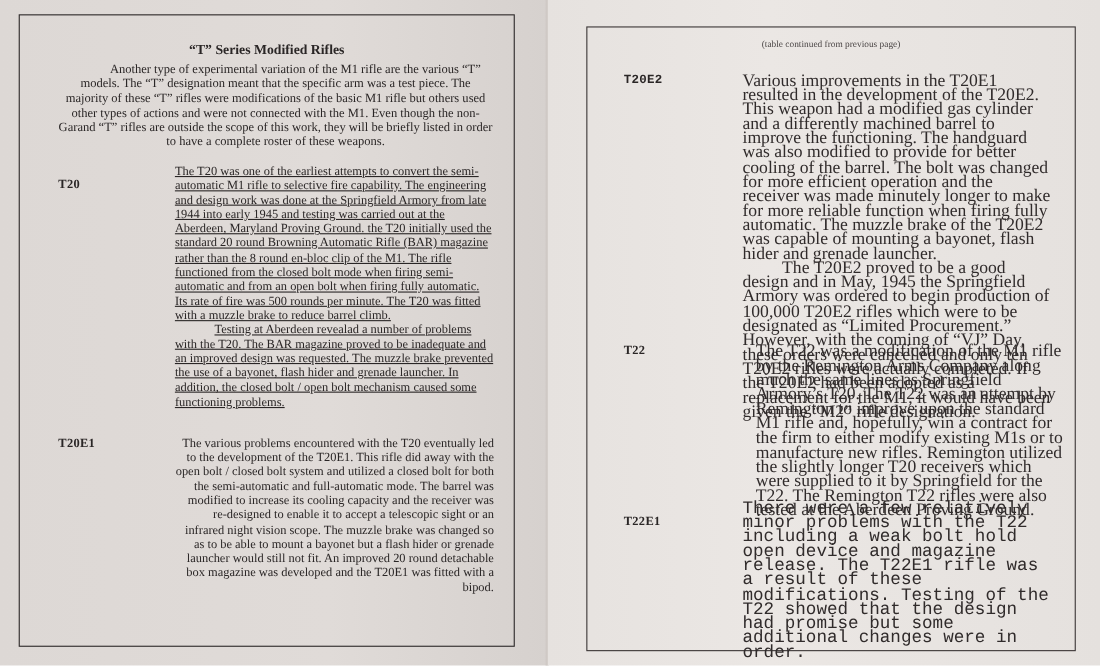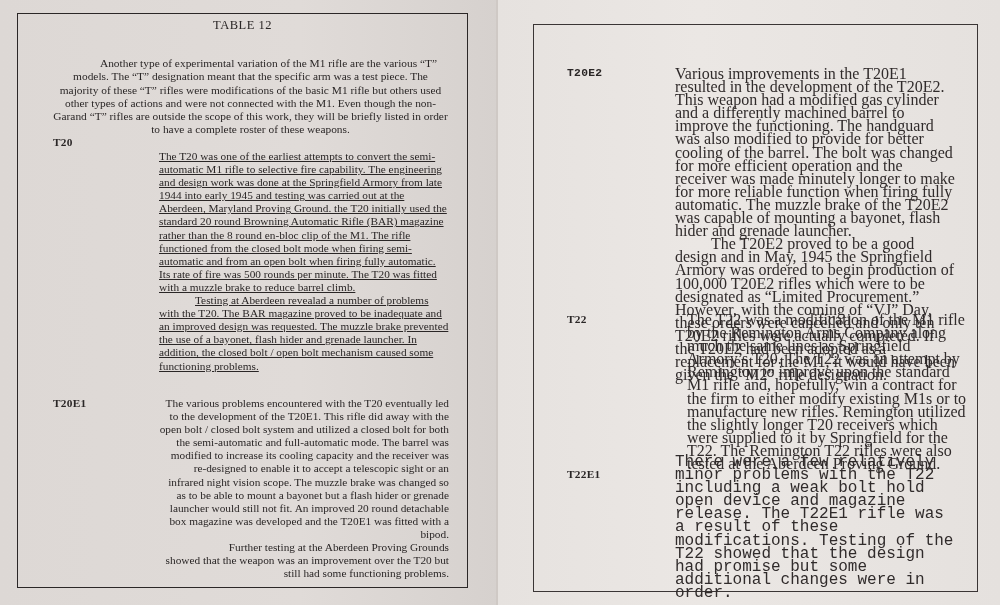--- a/index.html
+++ b/index.html
@@ -43,43 +43,43 @@
     position: absolute; left: 0; width: 100%; text-align: center;
     font-size: 8.5px; color: #4a4545;
   }
   .right .entry-text { font-size: 16px; line-height: 13.1px; color: #302b2b; }
 </style>
 </head>
 <body>
 
 <div class="page page-left">
   <div class="frame frame-left">
-    <div class="title" style="top:4px;">TABLE  12</div>
+    <div class="subtitle" style="top:24px;">“T” Series Modified Rifles</div>
     <div class="intro" style="left:35px; top:43px; width:395px;">
       <p>Another type of experimental variation of the M1 rifle are the various “T” models. The “T” designation meant that the specific arm was a test piece. The majority of these “T” rifles were modifications of the basic M1 rifle but others used other types of actions and were not connected with the M1. Even though the non-Garand “T” rifles are outside the scope of this work, they will be briefly listed in order to have a complete roster of these weapons.</p>
     </div>
 
-    <div class="entry-label" style="left:35px; top:122px;">T20</div>
+    <div class="entry-label" style="left:35px; top:148px;">T20</div>
     <div class="entry-text" style="left:141px; top:136px; width:290px;text-decoration:underline;">
       <p>The T20 was one of the earliest attempts to convert the semi-automatic M1 rifle to selective fire capability. The engineering and design work was done at the Springfield Armory from late 1944 into early 1945 and testing was carried out at the Aberdeen, Maryland Proving Ground. the T20 initially used the standard 20 round Browning Automatic Rifle (BAR)  magazine rather than the 8 round en-bloc clip of the M1. The rifle functioned from the closed bolt mode when firing semi-automatic and from an open bolt when firing fully automatic. Its rate of fire was 500 rounds per minute. The T20 was fitted with a muzzle brake to reduce barrel climb.</p>
       <p class="indent">Testing at Aberdeen revealad a number of problems with the T20. The BAR magazine proved to be inadequate and an improved design was requested. The muzzle brake prevented the use of a bayonet, flash hider and grenade launcher. In addition, the closed bolt / open bolt mechanism caused some functioning problems.</p>
     </div>
 
     <div class="entry-label" style="left:35px; top:383px;">T20E1</div>
     <div class="entry-text" style="left:141px; top:383px; width:290px;text-align:right;">
       <p>The various problems encountered with the T20 eventually led to the development of the T20E1. This rifle did away with the open bolt / closed bolt system and utilized a closed bolt for both the semi-automatic and full-automatic mode. The barrel was modified to increase its cooling capacity and the receiver was re-designed to enable it to accept a telescopic sight or an infrared night vision scope. The muzzle brake was changed so as to be able to mount a bayonet but a flash hider or grenade launcher would still not fit. An improved 20 round detachable box magazine was developed and the T20E1 was fitted with a bipod.</p>
-      <p class="indent">Further testing at the Aberdeen Proving Grounds showed that the weapon was an improvement over the T20 but still had some functioning problems.</p>
     </div>
   </div>
 </div>
 
 <div class="spine"></div>
 
 <div class="page page-right right">
   <div class="frame frame-right" style="left:35px;">
+    <div class="continued" style="top:10px;">(table continued from previous page)</div>
 
     <div class="entry-label" style="left:33px; top:42px;font-family:Liberation Mono, monospace;">T20E2</div>
     <div class="entry-text" style="left:141px; top:42px; width:280px;">
       <p>Various improvements in the T20E1 resulted in the development of the T20E2. This weapon had a modified gas cylinder and a differently machined barrel to improve the functioning. The handguard was also modified to provide for better cooling of the barrel. The bolt was changed for more efficient operation and the receiver was made minutely longer to make for more reliable function when firing fully automatic. The muzzle brake of the T20E2 was capable of mounting a bayonet, flash hider and grenade launcher.</p>
       <p class="indent">The T20E2 proved to be a good design and in May, 1945 the Springfield Armory was ordered to begin production of 100,000 T20E2 rifles which were to be designated as “Limited Procurement.” However, with the coming of “VJ” Day, these orders were cancelled and only ten T20E2 rifles were actually completed. If the T20E2 had been adopted as a replacement for the M1, it would have been given the “M2” rifle designation.</p>
     </div>
 
     <div class="entry-label" style="left:33px; top:288px;">T22</div>
     <div class="entry-text" style="left:141px; top:288px; width:280px;margin-left:12px;">
       <p>The T22 was a modification of the M1 rifle by the Remington Arms Company along much the same lines as Springfield Armory’s T20. The T22 was an attempt by Remington to improve upon the standard M1 rifle and, hopefully, win a contract for the firm to either modify existing M1s or to manufacture new rifles. Remington utilized the slightly longer T20 receivers which were supplied to it by Springfield  for the T22. The Remington T22 rifles were also tested at the Aberdeen Proving Ground.</p>

